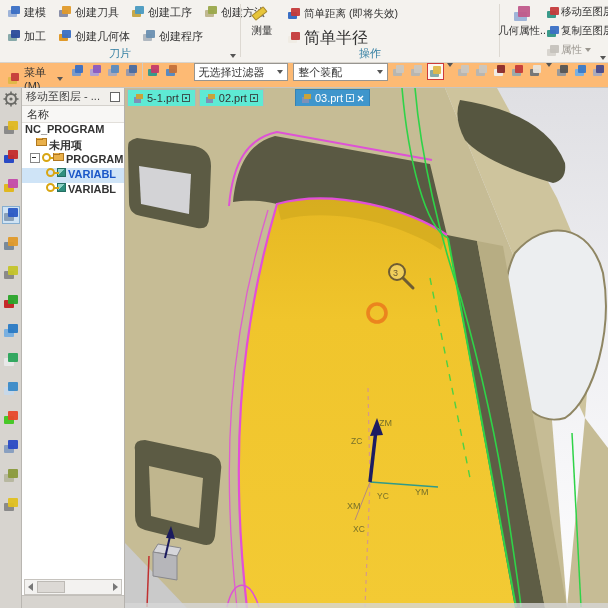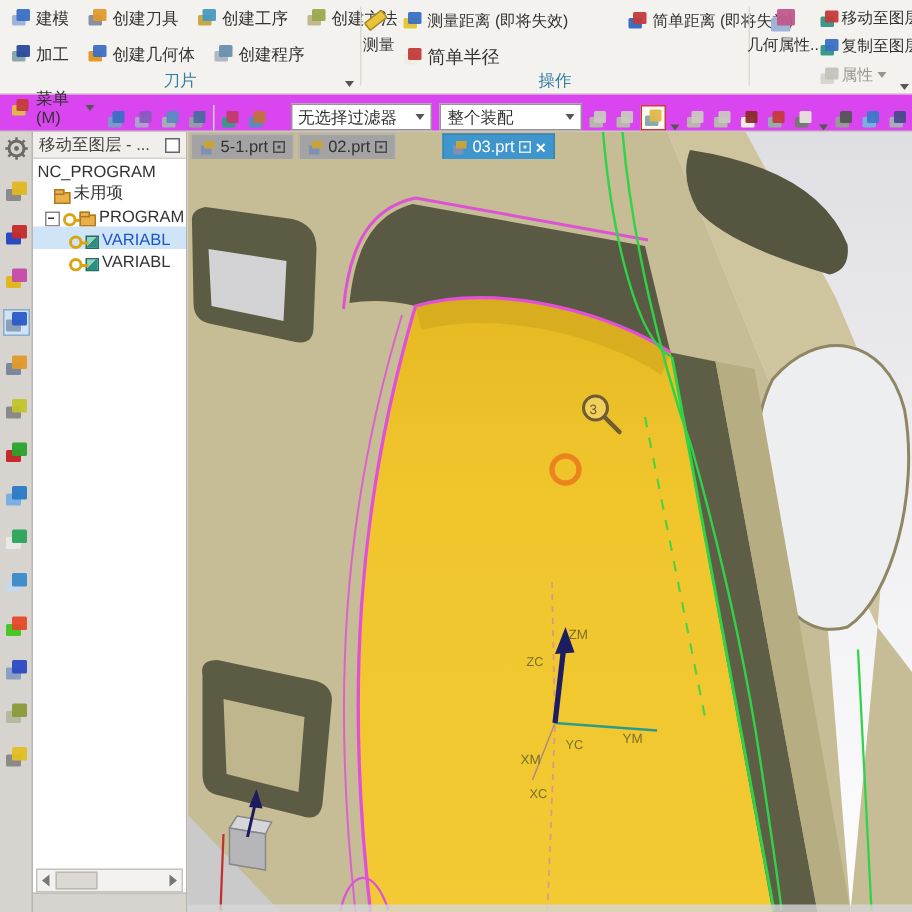--- a/index.html
+++ b/index.html
@@ -26,21 +26,21 @@
   
   .ribbon{left:0;top:0;width:608px;height:62px;background:#f4f2ee;border-bottom:1px solid #d8d4cd;}
   .rgroup{position:absolute;top:0;height:62px;}
   .rrow{display:flex;align-items:center;height:24px;gap:2px;}
   .rbtn{display:flex;align-items:center;gap:3px;padding:1px 4px;white-space:nowrap;cursor:default;border:1px solid transparent;border-radius:2px;}
   .bigbtn{display:flex;flex-direction:column;align-items:center;justify-content:flex-start;width:40px;padding-top:4px;font-size:10.5px;line-height:12px;text-align:center;white-space:nowrap;}
   .grplabel{position:absolute;bottom:1px;left:0;right:0;text-align:center;color:#2e7ca0;font-size:11px;}
   .vsep{position:absolute;top:4px;width:1px;height:53px;background:#ddd9d2;}
 
   
-  .menurow{left:0;top:63px;width:608px;height:25px;background:#d946ef;border-bottom:1px solid #c9c5bf;display:flex;align-items:flex-end;padding:0 2px;gap:3px;box-sizing:border-box;}
+  .menurow{left:0;top:63px;width:608px;height:25px;background:#fdba74;border-bottom:1px solid #c9c5bf;display:flex;align-items:flex-start;padding:0 2px;gap:3px;box-sizing:border-box;}
   .menubtn{display:flex;align-items:center;gap:3px;padding:2px 4px;}
   .combo{display:flex;align-items:center;justify-content:space-between;width:108px;height:18px;background:#fff;border:1px solid #979590;padding:0 4px;box-sizing:border-box;white-space:nowrap;overflow:hidden;}
   .mic{width:15px;height:15px;position:relative;flex:0 0 auto;}
   .mic::before{content:"";position:absolute;left:2px;top:6px;width:9px;height:7px;background:var(--c2,#8aa);border-radius:1px;}
   .mic::after{content:"";position:absolute;left:5px;top:2px;width:8px;height:8px;background:var(--c1,#36c);border-radius:1px;opacity:.95;}
   .mic.gray::before{background:#b9b6b0;}
   .mic.gray::after{background:#cac7c1;}
   .mic.redbox{border:1px solid #cc3a3a;background:#fdf8f2;}
   .msep{width:1px;height:17px;background:#cfccc6;flex:0 0 auto;}
 
@@ -50,39 +50,39 @@
   .sic::before{content:"";position:absolute;left:1px;top:6px;width:10px;height:8px;background:var(--c2,#888);border-radius:1px;}
   .sic::after{content:"";position:absolute;left:5px;top:1px;width:10px;height:9px;background:var(--c1,#36c);border-radius:1px;opacity:.95;}
   .sic.sel{background:#cfe3f4;outline:1px solid #86aed0;}
   .gearwrap{margin-top:3px;width:16px;height:16px;}
 
   
   .navpanel{left:22px;top:88px;width:103px;height:520px;background:#fff;border-right:1px solid #b5b2ad;box-sizing:border-box;}
   .navtitle{height:17px;display:flex;align-items:center;justify-content:space-between;padding:0 4px;background:#f1efeb;border-bottom:1px solid #d4d1cc;color:#444;white-space:nowrap;overflow:hidden;}
   .navsquare{width:8px;height:8px;border:1px solid #666;background:#fff;flex:0 0 auto;}
   .navheader{height:16px;display:flex;align-items:center;padding:0 5px;background:#f8f7f5;border-bottom:1px solid #e2dfda;color:#333;}
-  .trow{height:15px;display:flex;align-items:flex-end;gap:2px;white-space:nowrap;overflow:hidden;padding-left:3px;}
+  .trow{height:15px;display:flex;align-items:flex-start;gap:2px;white-space:nowrap;overflow:hidden;padding-left:3px;font-weight:bold;}
   .trow.sel{background:#cfe4f7;}
   .trow.sel .tlabel{color:#1b57c8;}
   .expander{width:8px;height:8px;border:1px solid #888;background:#fff;position:relative;flex:0 0 auto;}
   .expander::after{content:"";position:absolute;left:1px;top:3px;width:4px;height:1px;background:#333;}
   .folder{width:11px;height:8px;background:#e9b04a;border:1px solid #b07820;position:relative;flex:0 0 auto;box-sizing:border-box;}
   .folder::before{content:"";position:absolute;top:-3px;left:-1px;width:5px;height:2px;background:#e9b04a;border:1px solid #b07820;}
   .keyic{width:5px;height:5px;border:2px solid #d8a613;border-radius:50%;position:relative;flex:0 0 auto;}
   .keyic::after{content:"";position:absolute;left:6px;top:2px;width:5px;height:2px;background:#d8a613;}
   .cubeic{width:9px;height:9px;background:linear-gradient(135deg,#8fd3c7 45%,#2f8f7f 45%);border:1px solid #256f62;flex:0 0 auto;box-sizing:border-box;}
   .hscroll{position:absolute;left:2px;right:2px;bottom:13px;height:16px;border:1px solid #c6c3be;background:#f3f2f0;display:flex;align-items:center;justify-content:space-between;padding:0 3px;box-sizing:border-box;}
   .hthumb{width:26px;height:10px;background:#dcd9d5;border:1px solid #bdbab5;}
   .arrL{width:0;height:0;border-top:4px solid transparent;border-bottom:4px solid transparent;border-right:5px solid #777;}
   .arrR{width:0;height:0;border-top:4px solid transparent;border-bottom:4px solid transparent;border-left:5px solid #777;}
   .navbottom{position:absolute;left:0;right:0;bottom:0;height:12px;background:#d7d4cf;border-top:1px solid #c2bfba;}
 
   
   .tabbar{left:127px;top:89px;height:17px;display:flex;gap:3px;z-index:5;}
-  .tab{height:17px;display:flex;align-items:center;gap:3px;font-size:11px;padding:0 5px;background:#a3a3a3;border:1px solid #b8b5b0;border-bottom:none;color:#333;box-sizing:border-box;white-space:nowrap;}
+  .tab{height:17px;display:flex;align-items:center;gap:3px;font-size:11px;padding:0 5px;background:#5eead4;border:1px solid #b8b5b0;border-bottom:none;color:#333;box-sizing:border-box;white-space:nowrap;}
   .tab.active{background:#3f96cc;border-color:#3582b3;color:#fff;margin-left:28px;}
   .winbox{width:8px;height:8px;border:1px solid currentColor;position:relative;opacity:.8;flex:0 0 auto;box-sizing:border-box;}
   .winbox::after{content:"";position:absolute;left:2px;top:2px;width:2px;height:2px;background:currentColor;}
   .partic{width:11px;height:11px;position:relative;flex:0 0 auto;}
   .partic::before{content:"";position:absolute;left:1px;top:4px;width:7px;height:6px;background:#7d91b8;}
   .partic::after{content:"";position:absolute;left:3px;top:1px;width:7px;height:5px;background:#c9a33a;}
 
   
   .viewport{left:125px;top:88px;width:483px;height:520px;}
   svg text{font-family:"Liberation Sans","DejaVu Sans",sans-serif;}
@@ -132,31 +132,27 @@
   <div class="vsep" style="left:240px;"></div>
 
   <div class="rgroup" style="left:242px;width:256px;">
     <div style="display:flex;">
       <div class="bigbtn">
         <span class="ic big ruler"></span>
         <span>测量</span>
       </div>
       <div>
         <div class="rrow" style="margin-top:2px;">
-          <div class="rbtn" style="width:138px;font-size:10.5px;">
-            <span class="ic" style="--c1:#3a6fc4;--c2:#e7c53a;"></span>
-            <span>测量距离 (即将失效)</span>
-          </div>
           <div class="rbtn" style="font-size:10.5px;">
             <span class="ic" style="--c1:#c43a3a;--c2:#3a6fc4;"></span>
             <span>简单距离 (即将失效)</span>
           </div>
         </div>
         <div class="rrow">
-          <div class="rbtn" style="font-size:12px;">
+          <div class="rbtn" style="font-size:16px;">
             <span class="ic" style="--c1:#c43a3a;--c2:#f0ece4;"></span>
             <span>简单半径</span>
           </div>
         </div>
       </div>
     </div>
     <div class="grplabel">操作</div>
   </div>
 
   <div class="vsep" style="left:499px;"></div>
@@ -254,20 +250,23 @@
   <span class="sic" style="--c1:#2a4ac4;--c2:#8aa0c0;"></span>
   <span class="sic" style="--c1:#8a9a3a;--c2:#b8b8a0;"></span>
   <span class="sic" style="--c1:#e0c020;--c2:#8a8a8a;"></span>
 </div>
 
 <div class="abs navpanel">
   <div class="navtitle">
     <span>移动至图层 - ...</span>
     <span class="navsquare"></span>
   </div>
+  <div class="navheader">
+    <span>名称</span>
+  </div>
   <div class="trow">
     <span class="tlabel">NC_PROGRAM</span>
   </div>
   <div class="trow" style="padding-left:14px;">
     <span class="folder"></span>
     <span class="tlabel">未用项</span>
   </div>
   <div class="trow" style="padding-left:8px;">
     <span class="expander"></span>
     <span class="keyic"></span>

